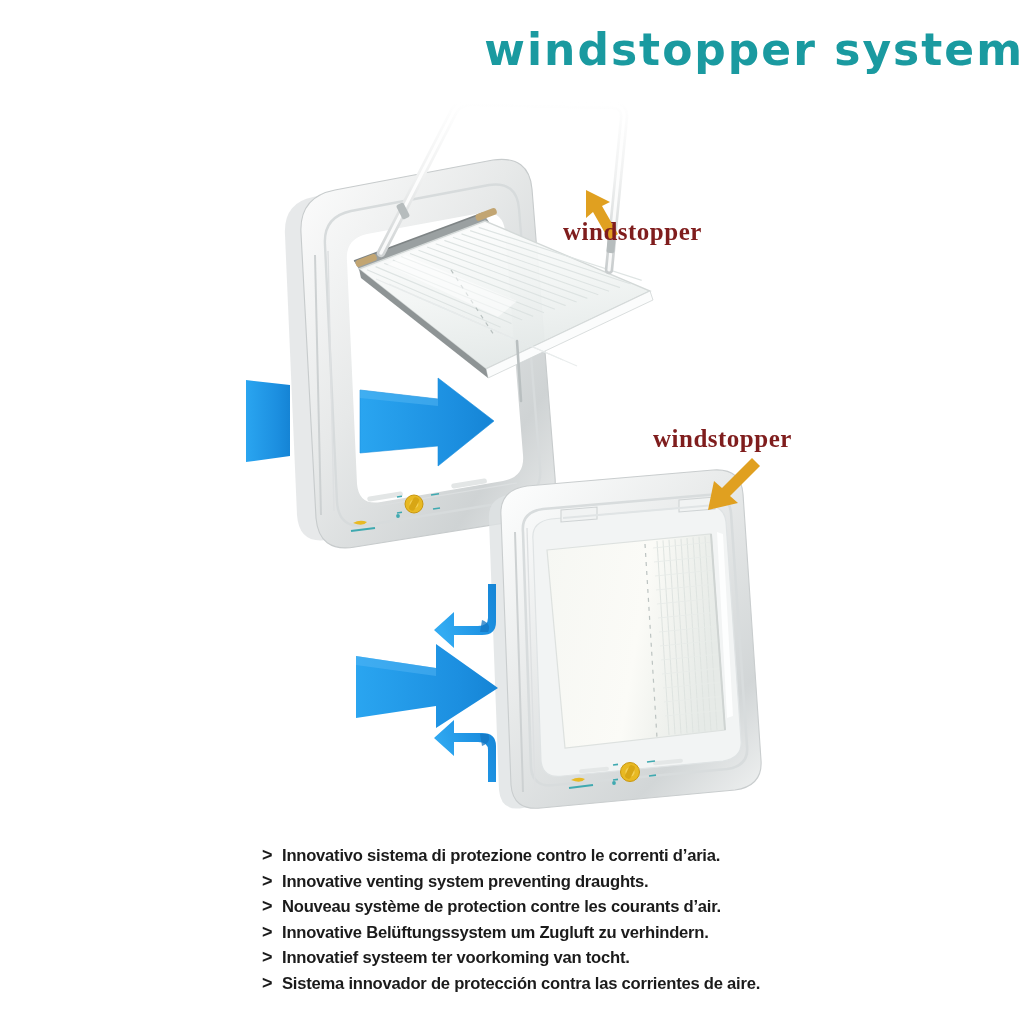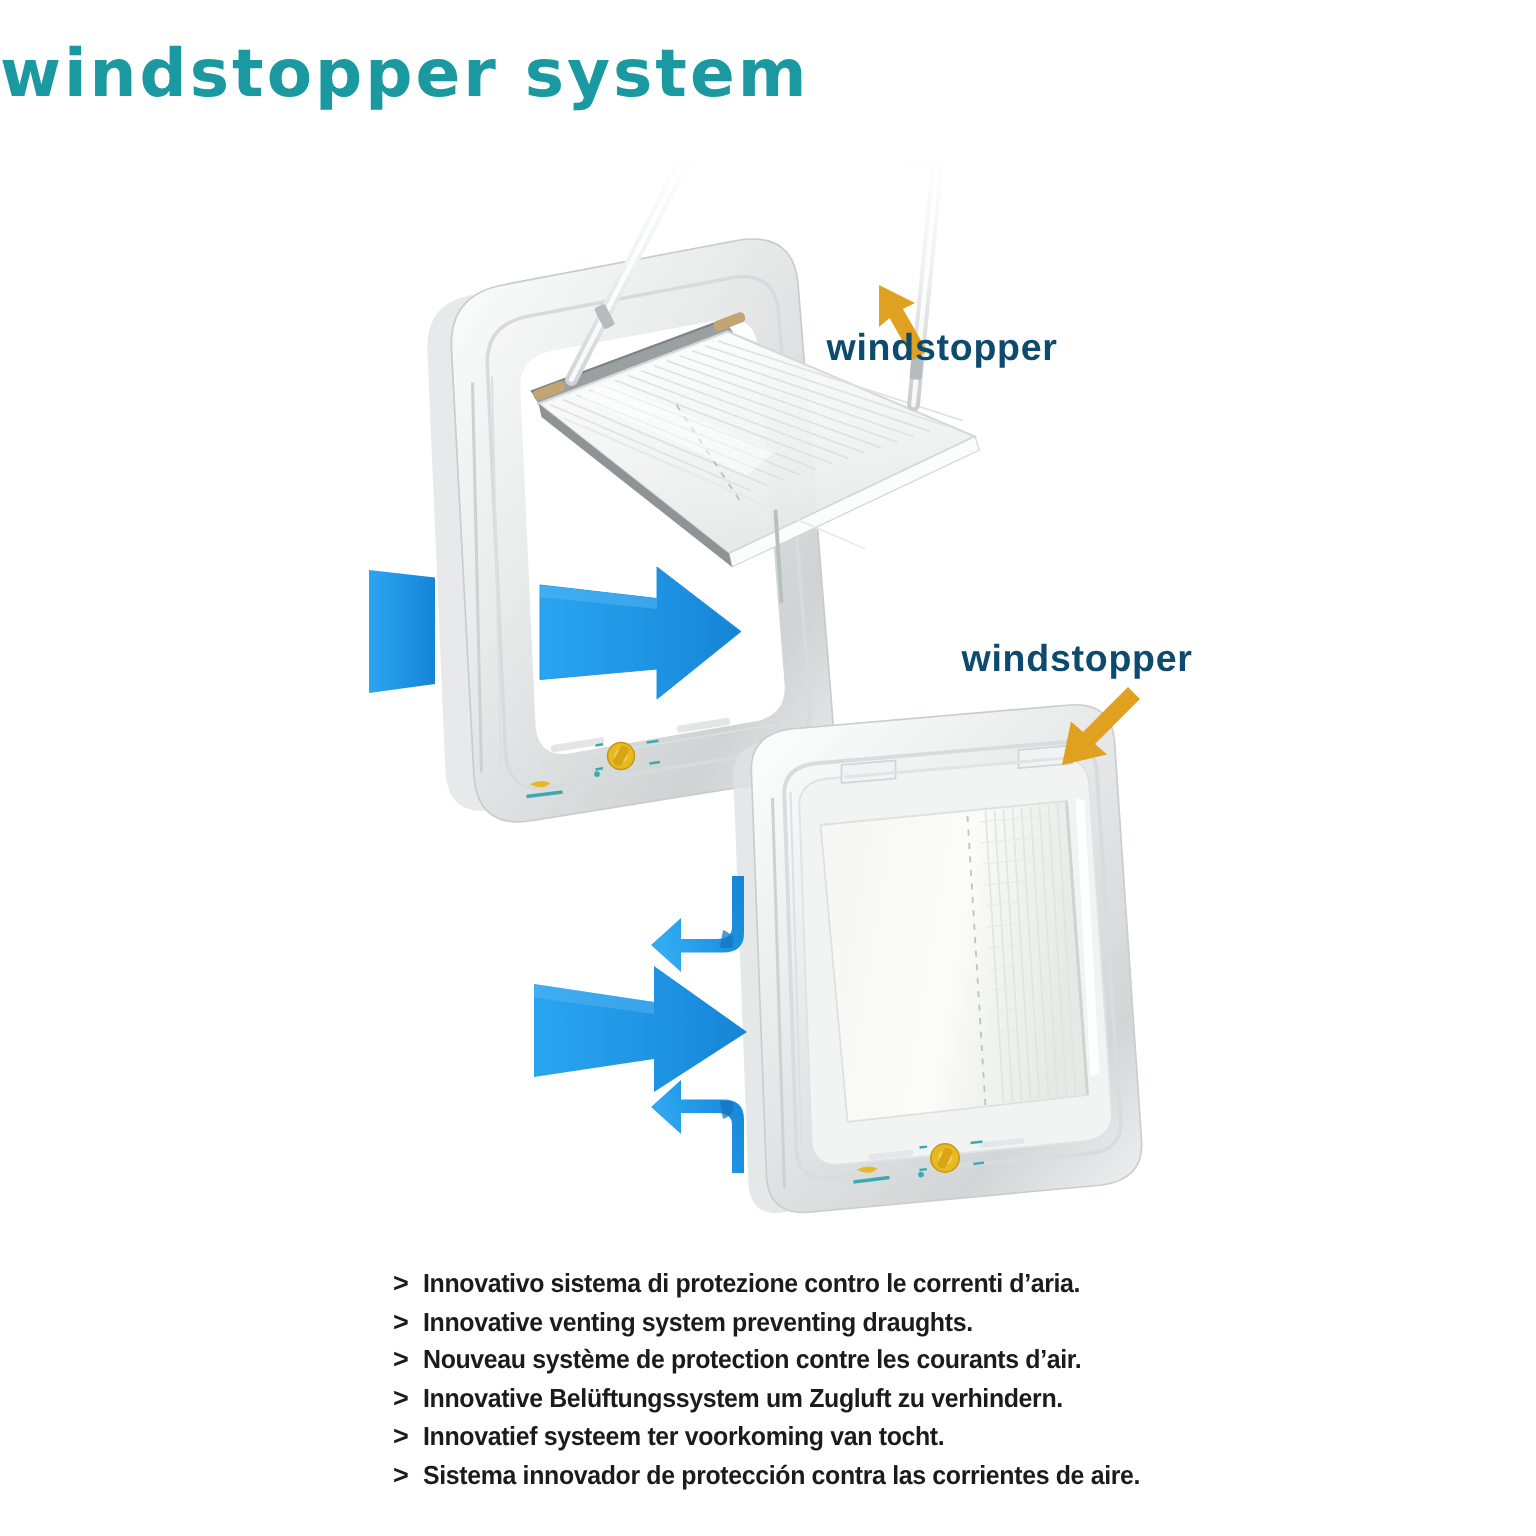--- a/index.html
+++ b/index.html
@@ -9,42 +9,43 @@
     font-family:"Liberation Sans", sans-serif;
     overflow:hidden;
     position:relative;
   }
   .page{position:absolute;inset:0;}
 
   
   .title{
     position:absolute;
     top:24px;left:0;right:0;
-    text-align:left;
+    text-align:right;
     color:#1a9aa0;
     font-family:"DejaVu Sans", sans-serif;
     font-size:44px;
     font-weight:700;
     letter-spacing:2px;
     white-space:nowrap;
   }
 
   
   .stage{position:absolute;inset:0;pointer-events:none;}
   .stage svg{position:absolute;}
 
   
   .callout{
     position:absolute;
-    color:#0c4a6e;
-    font-family:Liberation Sans, sans-serif;
+    color:#7f1d1d;
+    font-family:Liberation Serif, serif;
     font-size:25px;
     font-weight:700;
     letter-spacing:0.5px;
     white-space:nowrap;
+    margin-left:12px;
   }
   #callout-top{ left:551px; top:218px; }
   #callout-bottom{ left:641px; top:425px; }
 
   
   .bullets{
     position:absolute;
     left:262px;
     top:843px;
     width:700px;

